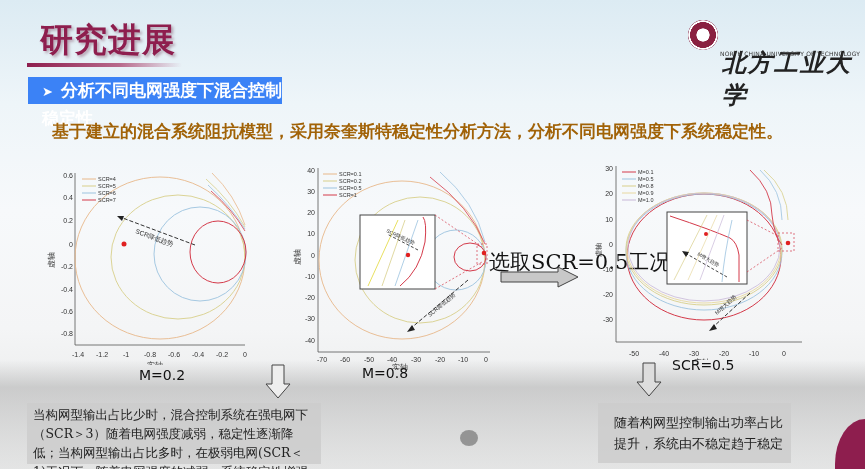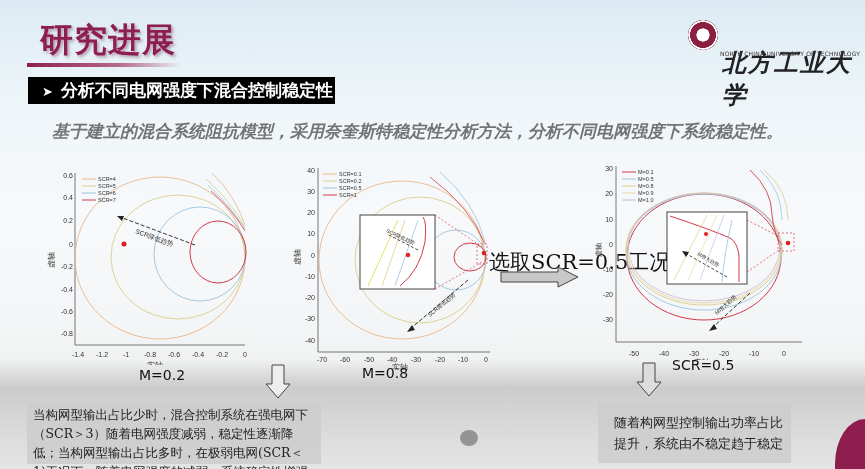--- a/index.html
+++ b/index.html
@@ -5,24 +5,24 @@
   *{margin:0;padding:0;box-sizing:border-box;}
   html,body{width:865px;height:469px;overflow:hidden;}
   body{font-family:"DejaVu Sans","Liberation Sans",sans-serif;position:relative;
     background:linear-gradient(180deg,#dcebf3 0%,#eef5f9 22%,#f7f9fb 45%,#f4f5f6 70%,#e3e4e4 100%);}
   .bg-buildings{position:absolute;left:0;top:360px;width:865px;height:109px;
     background:linear-gradient(180deg,rgba(190,190,190,0.0) 0%,rgba(175,175,175,0.55) 25%,rgba(200,200,200,0.5) 60%,rgba(230,230,230,0.3) 100%);}
   .title{position:absolute;left:40px;top:18px;font-size:33px;font-weight:bold;color:#8e1e4e;
     font-family:Liberation Sans, sans-serif;text-shadow:2px 2px 3px rgba(90,20,50,0.35);letter-spacing:1px;}
   .title-rule{position:absolute;left:27px;top:63px;width:155px;height:4px;
     background:linear-gradient(90deg,#8e1e4e 0%,#b86a8c 60%,rgba(180,120,150,0) 100%);}
-  .section-bar{position:absolute;left:28px;top:77px;width:307px;height:27px;background:#000000;
+  .section-bar{position:absolute;left:28px;top:77px;width:254px;height:27px;background:#3b82f6;
     color:#fff;font-size:17px;font-weight:bold;line-height:27px;padding-left:14px;}
   .section-bar .chev{margin-right:8px;font-size:13px;}
-  .subtitle{position:absolute;left:52px;top:120px;font-size:17px;font-weight:bold;color:#737373;white-space:nowrap;font-style:italic;}
+  .subtitle{position:absolute;left:52px;top:120px;font-size:17px;font-weight:bold;color:#a16207;white-space:nowrap;}
   .logo{position:absolute;left:688px;top:20px;width:175px;height:40px;}
   .logo-emblem{position:absolute;left:0;top:0;width:30px;height:30px;border-radius:50%;
     background:radial-gradient(circle,#fff 0 30%,#8a2040 32% 60%,#fff 62% 68%,#8a2040 70%);}
   .logo-cn{position:absolute;left:34px;top:-2px;font-size:24px;font-weight:bold;color:#222;
     font-family:"DejaVu Serif",serif;letter-spacing:2px;font-style:italic;margin-top:29px;}
   .logo-en{position:absolute;left:32px;top:30px;font-size:6px;color:#333;letter-spacing:0.2px;white-space:nowrap;}
   .plot{position:absolute;}
   .plot svg{display:block;}
   .m-label{position:absolute;font-size:14px;color:#111;}
   .mid-label{position:absolute;left:489px;top:248px;font-size:21px;color:#111;font-family:"DejaVu Serif",serif;white-space:nowrap;}

